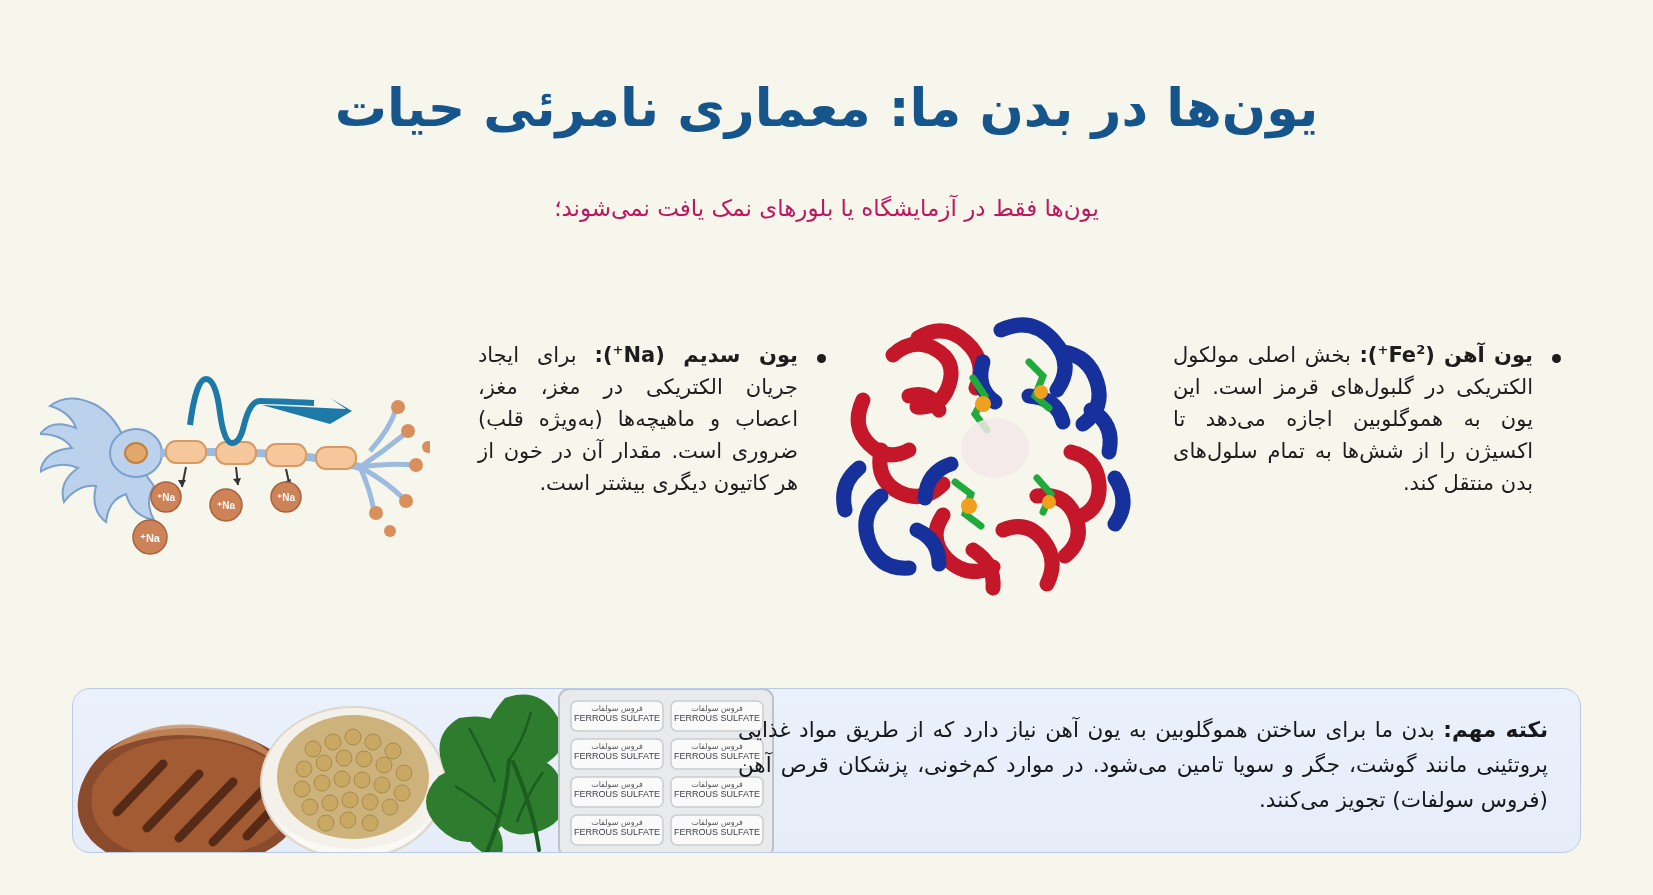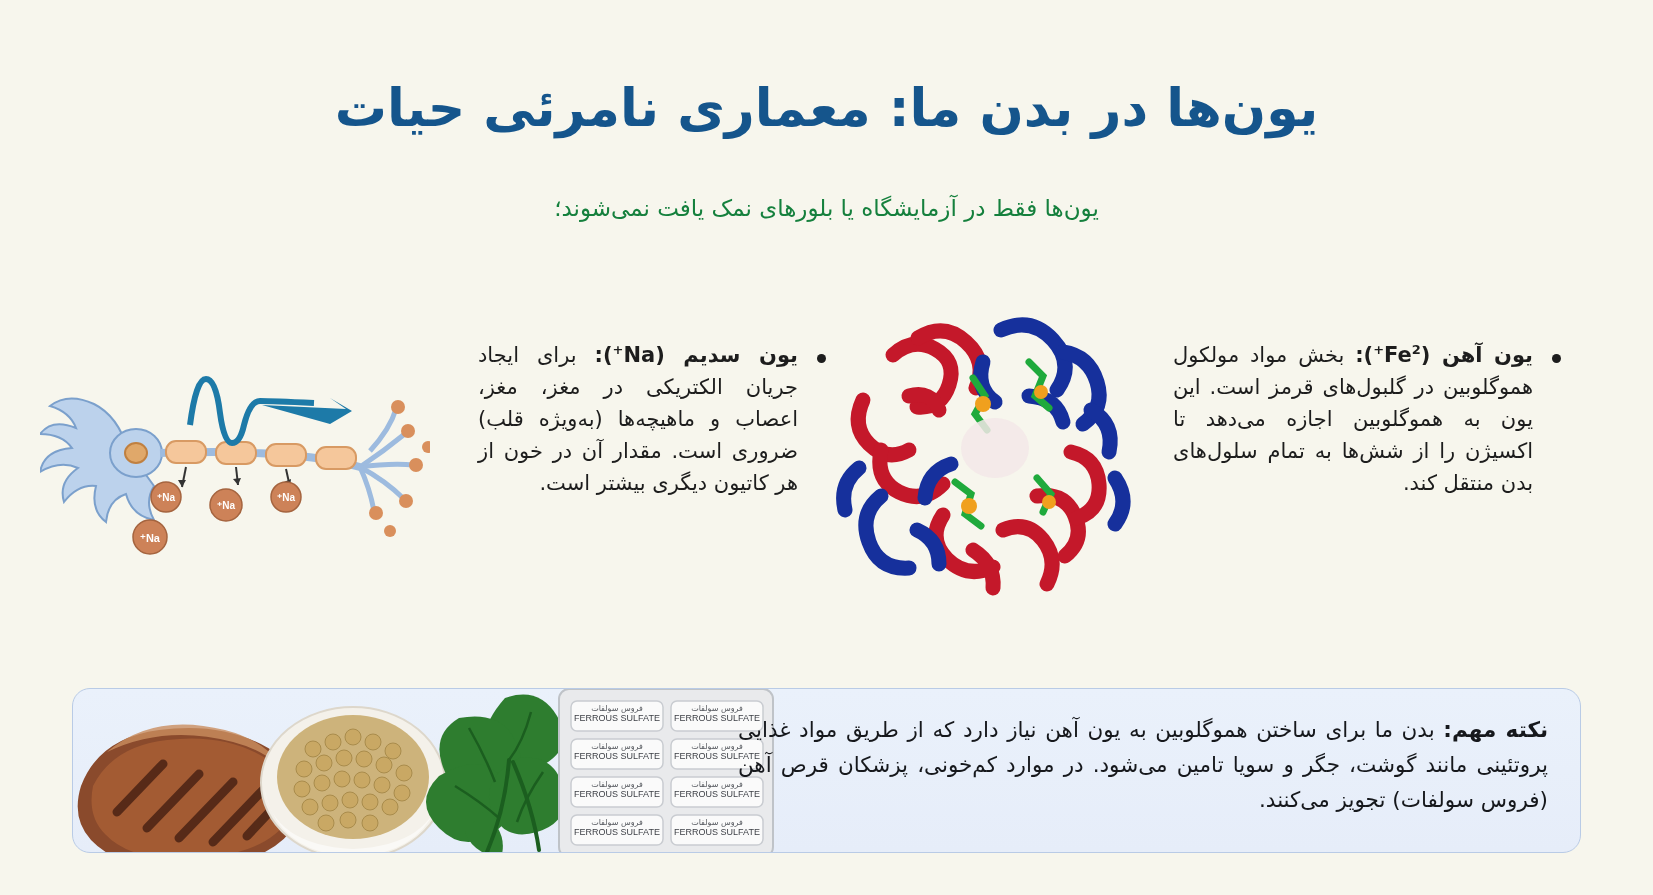--- a/index.html
+++ b/index.html
@@ -17,21 +17,21 @@
     text-align:center;
     font-size:52px;font-weight:bold;
     color:#15558c;
     letter-spacing:-0.5px;
     direction:rtl;
   }
   .subtitle{
     position:absolute;top:190px;left:0;right:0;
     text-align:center;
     font-size:23px;line-height:1.62;
-    color:#15803d;
+    color:#be185d;
     direction:rtl;
   }
 
   
   .col{
     position:absolute;
     direction:rtl;
     text-align:justify;
     font-size:21px;
     line-height:1.52;
@@ -93,21 +93,21 @@
 <div class="slide">
 
   <div class="title">یون‌ها در بدن ما: معماری نامرئی حیات</div>
 
   <div class="subtitle">
     <div>یون‌ها فقط در آزمایشگاه یا بلورهای نمک یافت نمی‌شوند؛</div>
   </div>
 
   <div class="col col-iron">
     <span class="bullet bullet-iron"></span>
-    <span class="lead">یون آهن (<span>Fe</span><sup>2+</sup>):</span><span> بخش مواد مولکول هموگلوبین در گلبول‌های قرمز است. این یون به هموگلوبین اجازه می‌دهد تا اکسیژن را از شش‌ها به تمام سلول‌های بدن منتقل کند.</span>
+    <span class="lead">یون آهن (<span>Fe</span><sup>2+</sup>):</span><span> بخش اصلی مولکول الکتریکی در گلبول‌های قرمز است. این یون به هموگلوبین اجازه می‌دهد تا اکسیژن را از شش‌ها به تمام سلول‌های بدن منتقل کند.</span>
   </div>
 
   <svg class="hemo" viewBox="0 0 330 305">
     <g stroke-linecap="round" fill="none">
 
       <g stroke="#c4182a" stroke-width="15">
         <path d="M70 55 q20 -18 42 -6 q22 12 14 36 q-8 24 -32 22"></path>
         <path d="M40 100 q-12 26 6 44 q18 18 40 6"></path>
         <path d="M95 38 q26 -16 48 4 q22 20 10 46"></path>
         <path d="M58 150 q-6 30 18 42 q24 12 44 -8"></path>

